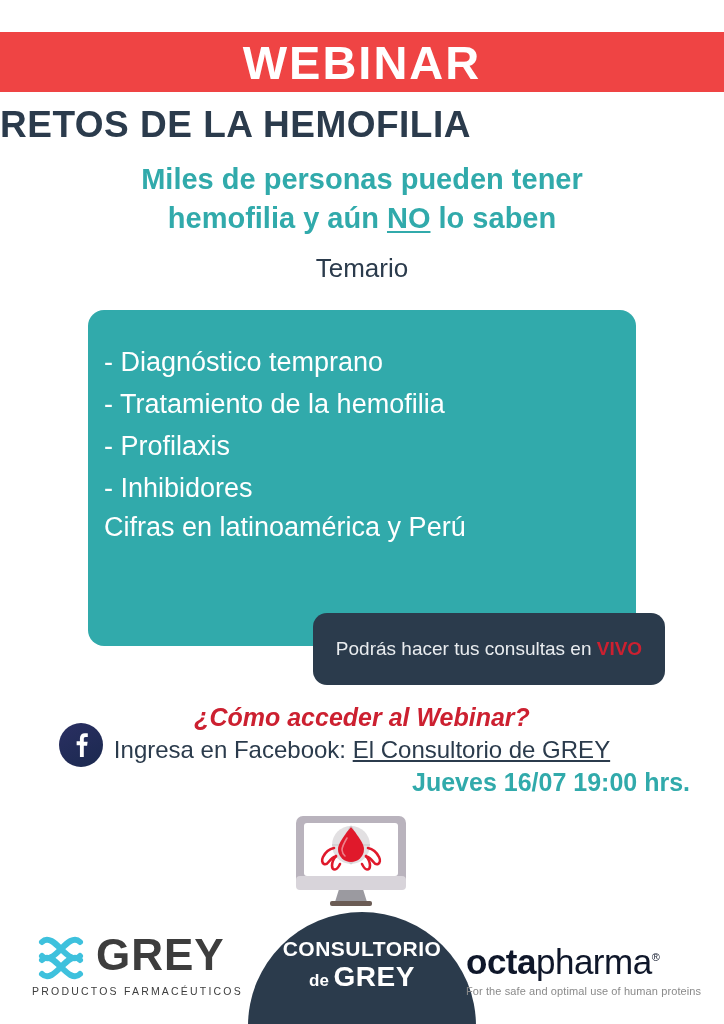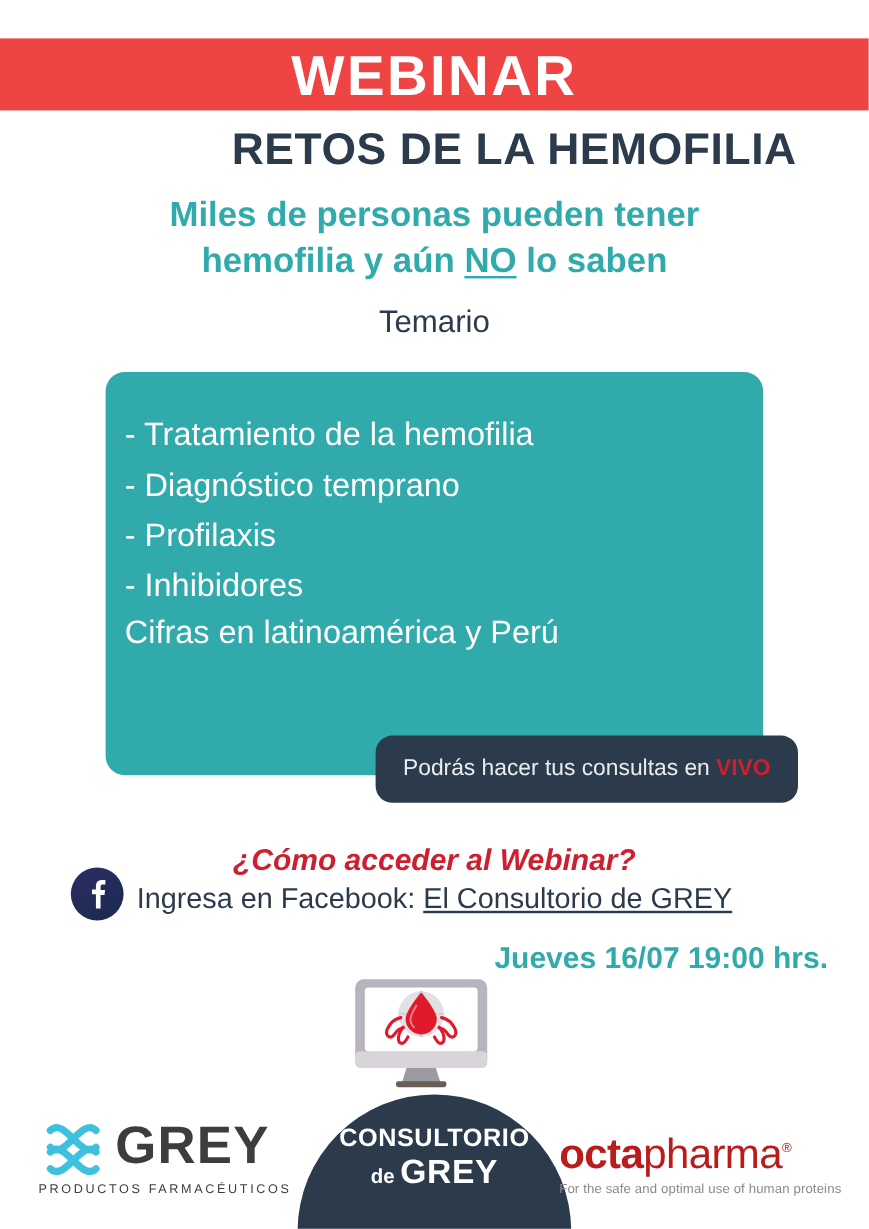--- a/index.html
+++ b/index.html
@@ -17,21 +17,21 @@
     background:#ef4444;
     display:flex; align-items:center; justify-content:center;
   }
   .header-bar .title{
     color:#ffffff; font-size:47px; font-weight:bold;
     letter-spacing:2px; line-height:1;
   }
 
   .headline{
     position:absolute; left:0; top:104px; width:664px;
-    text-align:right; color:#2b3b4c;
+    text-align:left; color:#2b3b4c;
     font-size:37px; font-weight:bold; letter-spacing:.5px;
   }
   .subhead{
     position:absolute; left:52px; top:160px; width:620px;
     text-align:center; color:#31aaab;
     font-size:29px; font-weight:bold; line-height:1.35;
   }
   .subhead u{ text-decoration:underline; text-underline-offset:3px; }
 
   .temario{
@@ -52,21 +52,21 @@
   .agenda-sub-title{
     color:#ffffff; font-size:27px; font-weight:bold; line-height:1.5;
     margin-top:6px;
   }
   .agenda-sub-text{
     color:#ffffff; font-size:27px; line-height:1.4;
   }
 
   
   .callout{
-    position:absolute; left:313px; top:613px; width:352px; height:56px;
+    position:absolute; left:313px; top:613px; width:352px; height:72px;
     background:#2b3b4c; border-radius:14px;
     display:flex; align-items:center; justify-content:center;
   }
   .callout .txt{ color:#e9ecef; font-size:19px; }
   .callout .vivo{ color:#cc2030; font-weight:bold; }
 
   
   .access-q{
     position:absolute; left:0; top:703px; width:724px;
     text-align:center; color:#cc2030;
@@ -76,21 +76,21 @@
     position:absolute; left:58px; top:722px; width:46px; height:46px;
   }
   .access-line{
     position:absolute; left:0; top:736px; width:724px;
     text-align:center; color:#2b3b4c; font-size:24px;
   }
   .access-line u{ text-decoration:underline; text-underline-offset:2px; }
   .access-date{
     position:absolute; left:0; top:768px; width:690px;
     text-align:right; color:#31aaab;
-    font-size:25px; font-weight:bold;margin-top:17px;
+    font-size:25px; font-weight:bold;
   }
 
   
   .badge-circle{
     position:absolute; left:248px; top:912px;
     width:228px; height:228px; border-radius:50%;
     background:#2b3b4c;
   }
   .badge-text{
     position:absolute; left:248px; top:938px; width:228px;
@@ -108,21 +108,21 @@
   .grey-word{
     position:absolute; left:96px; top:930px;
     color:#3d3d3d; font-size:44px; font-weight:bold; letter-spacing:1px;
   }
   .grey-tag{
     position:absolute; left:30px; top:985px; width:215px;
     color:#3d3d3d; font-size:10.5px; letter-spacing:2.2px; text-align:center;
   }
 
   .octa{ position:absolute; left:466px; top:944px; width:240px; }
-  .octa-word{ font-size:35px; color:#b91c1c; letter-spacing:-.5px; line-height:1; }
+  .octa-word{ font-size:35px; color:#0f172a; letter-spacing:-.5px; line-height:1; }
   .octa-word .b{ font-weight:bold; }
   .octa-word .l{ font-weight:normal; }
   .octa-word .reg{ font-size:11px; vertical-align:super; }
   .octa-tag{
     margin-top:6px; color:#8a8a8a; font-size:11px; letter-spacing:.1px;
   }
 </style>
 </head>
 <body>
 
@@ -133,22 +133,22 @@
 <div class="headline">RETOS DE LA HEMOFILIA</div>
 
 <div class="subhead">
   <span>Miles de personas pueden tener</span><br>
   <span>hemofilia y aún </span><u>NO</u><span> lo saben</span>
 </div>
 
 <div class="temario">Temario</div>
 
 <div class="agenda-card">
+  <div class="agenda-item">- Diagnóstico temprano</div>
   <div class="agenda-item">- Tratamiento de la hemofilia</div>
-  <div class="agenda-item">- Diagnóstico temprano</div>
   <div class="agenda-item">- Profilaxis</div>
   <div class="agenda-item">- Inhibidores</div>
   <div class="agenda-sub-text">Cifras en latinoamérica y Perú</div>
 </div>
 
 <div class="callout">
   <span class="txt"><span>Podrás hacer tus consultas en </span><span class="vivo">VIVO</span></span>
 </div>
 
 <div class="access-q">¿Cómo acceder al Webinar?</div>

